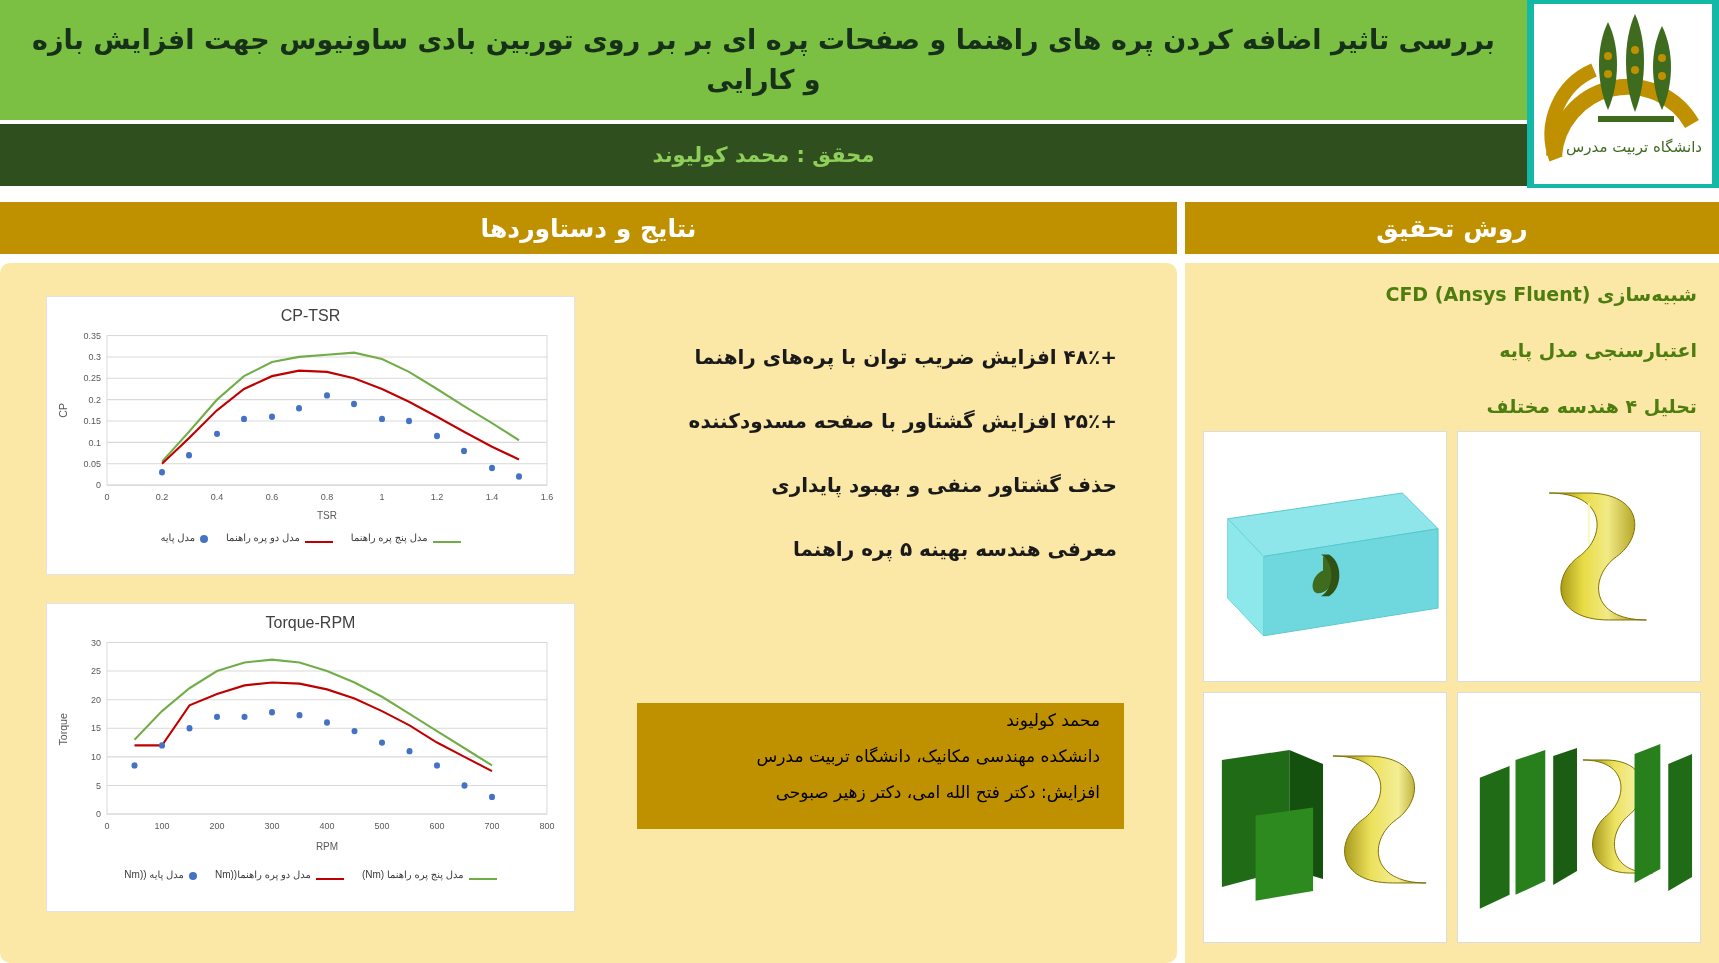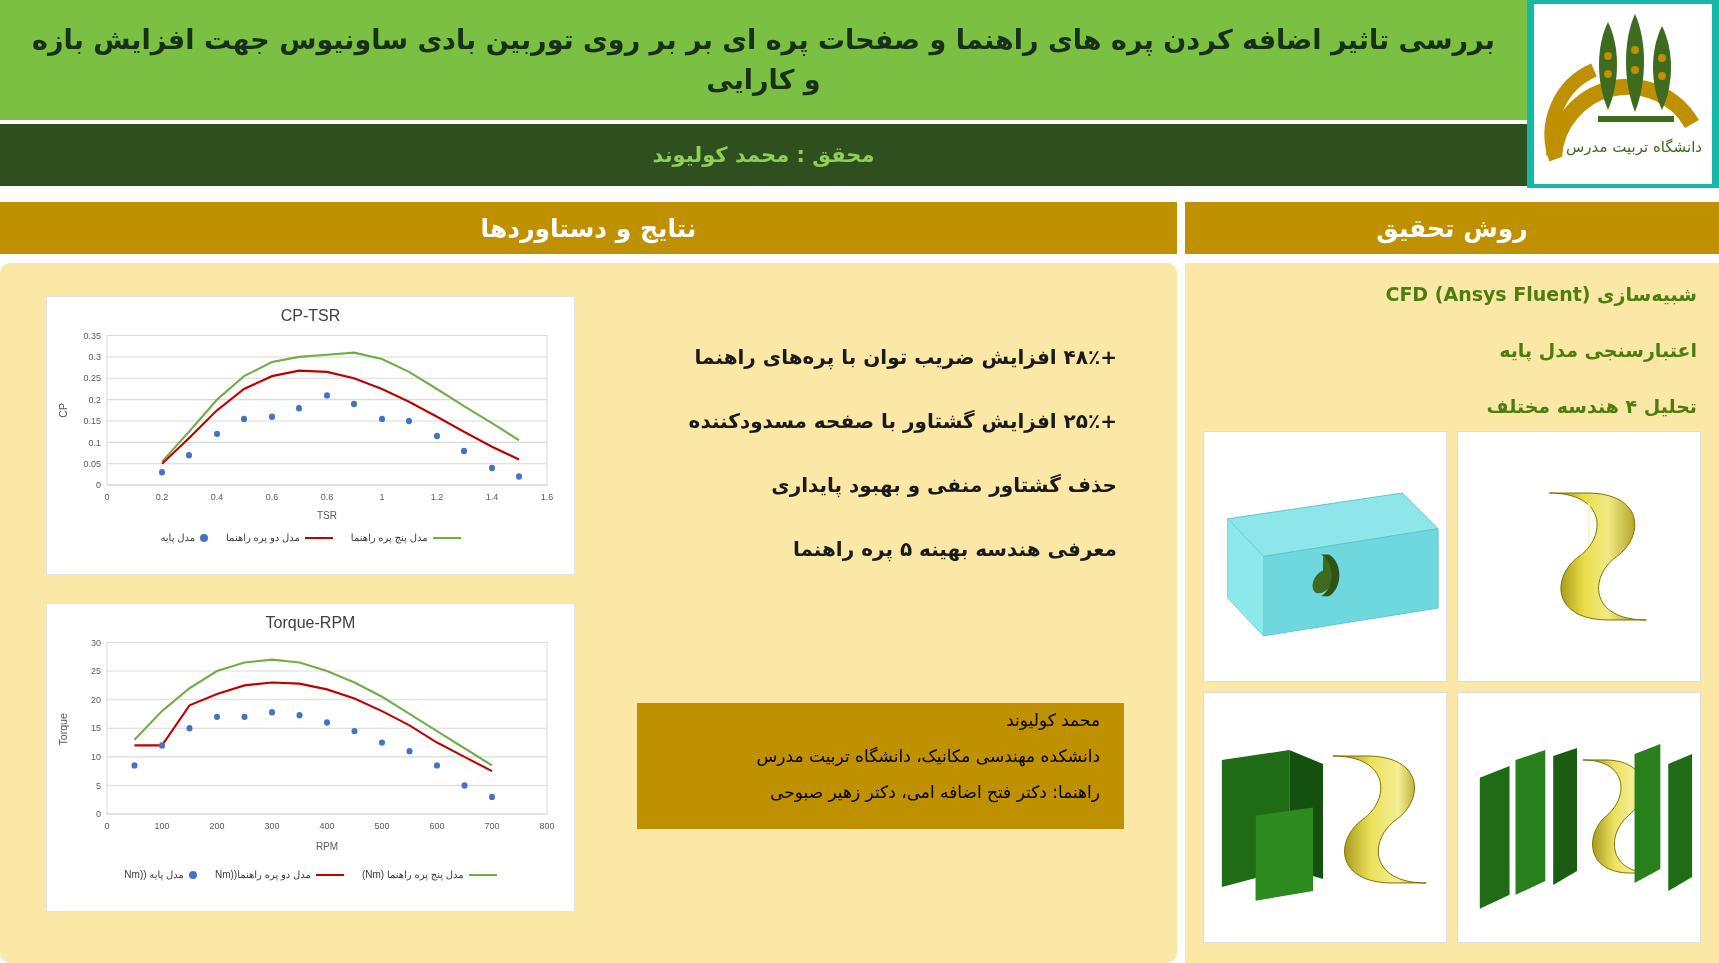--- a/index.html
+++ b/index.html
@@ -60,21 +60,21 @@
     text-align:center;font-size:16px;color:#404040;
     margin-top:10px;margin-bottom:2px;font-family:"Liberation Sans",sans-serif;
   }
   .plot-wrap{position:relative;width:100%;height:calc(100% - 74px);}
   .plot-svg{display:block;width:100%;height:100%;}
   .legend{
     display:flex;justify-content:center;align-items:center;gap:18px;
     direction:rtl;font-size:10px;color:#3a3a3a;margin-top:2px;
     font-family:"Liberation Sans",sans-serif;
   }
-  .legend-item{display:flex;align-items:center;gap:5px;}
+  .legend-item{display:flex;align-items:flex-end;gap:5px;}
   .lg-dot{width:8px;height:8px;border-radius:50%;background:#4472c4;display:inline-block;}
   .lg-line{width:28px;height:2px;display:inline-block;}
 
   
   .findings{
     position:absolute;right:60px;top:80px;width:460px;
     direction:rtl;text-align:right;
   }
   .finding{
     font-size:20px;font-weight:bold;color:#1a1a1a;margin-bottom:36px;
@@ -309,21 +309,21 @@
     <div class="findings">
       <div class="finding">+۴۸٪ افزایش ضریب توان با پره‌های راهنما</div>
       <div class="finding">+۲۵٪ افزایش گشتاور با صفحه مسدودکننده</div>
       <div class="finding">حذف گشتاور منفی و بهبود پایداری</div>
       <div class="finding">معرفی هندسه بهینه ۵ پره راهنما</div>
     </div>
 
     <div class="contact">
       <div>محمد کولیوند</div>
       <div>دانشکده مهندسی مکانیک، دانشگاه تربیت مدرس</div>
-      <div>راهنما: دکتر فتح اضافه امی، دکتر زهیر صبوحی</div>
+      <div>افزایش: دکتر فتح الله امی، دکتر زهیر صبوحی</div>
     </div>
   </div>
 
   <div class="panel" id="panel-method">
     <div class="method-list">
       <div class="method-item">شبیه‌سازی CFD (Ansys Fluent)</div>
       <div class="method-item">اعتبارسنجی مدل پایه</div>
       <div class="method-item">تحلیل ۴ هندسه مختلف</div>
     </div>
 

